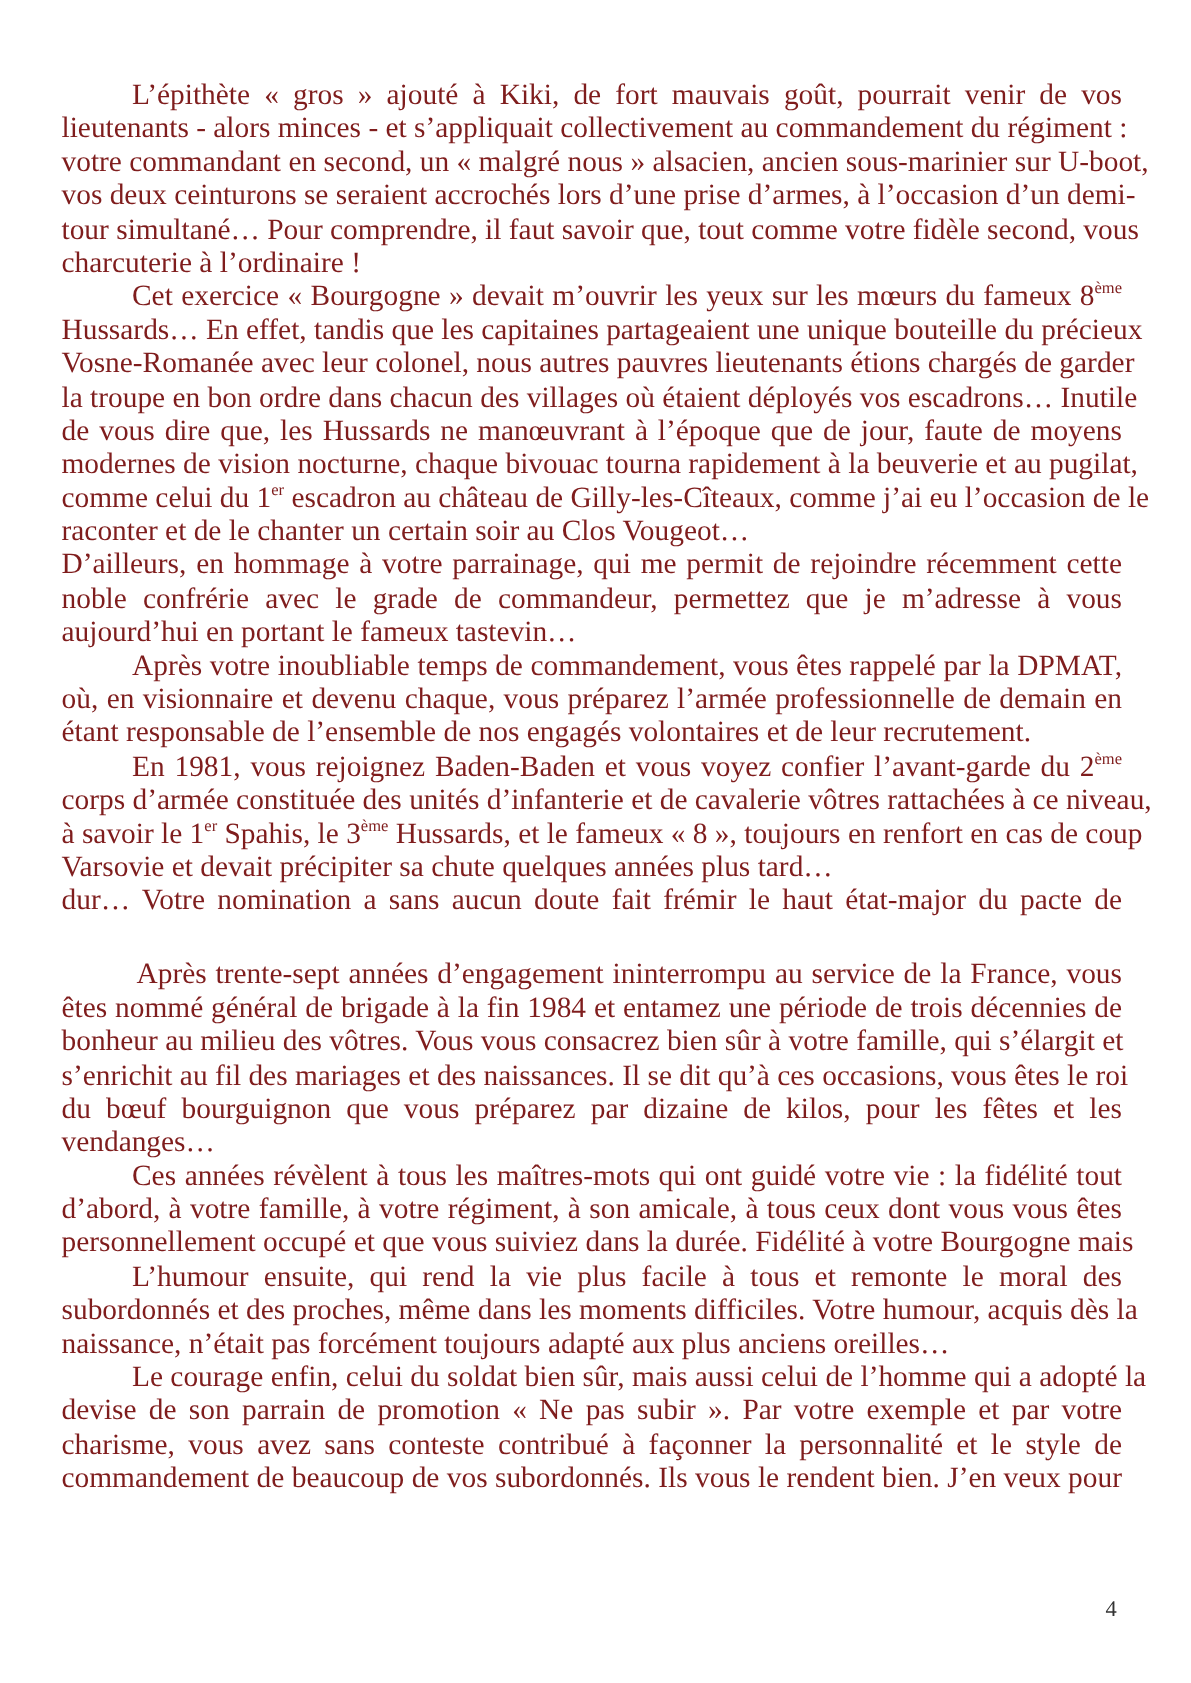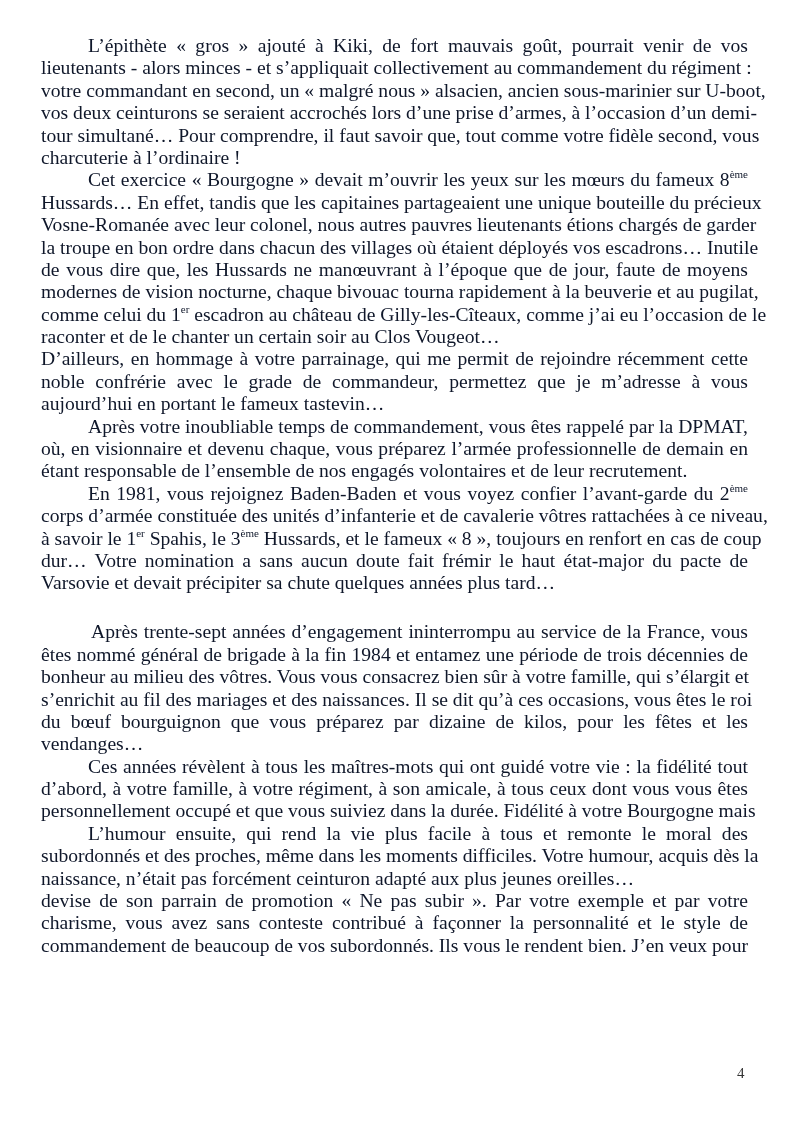--- a/index.html
+++ b/index.html
@@ -1,20 +1,20 @@
 <!DOCTYPE html>
 <html><head>
 <meta charset="utf-8">
 <style>
   html, body { margin: 0; padding: 0; background: #ffffff; }
   body { width: 794px; height: 1122px; position: relative; overflow: hidden; }
   .page {
-    position: absolute; left: 41px; top: 35px; width: 707px;
+    position: absolute; left: 41px; top: 53px; width: 707px;
     font-family: "Liberation Serif", "DejaVu Serif", serif;
-    font-size: 19.6px; line-height: 22.4px; color: #0f172a;
+    font-size: 19.6px; line-height: 22.4px; color: #7f1d1d;
   }
   .para { margin: 0; }
   .line {
     display: block; height: 22.4px; white-space: nowrap;
     text-align: justify; text-align-last: justify; overflow: visible;
   }
   .line.last { text-align-last: left; }
   .line.indent { padding-left: 47px; }
   .line.indent2 { padding-left: 50px; }
   sup { font-size: 11px; line-height: 0; vertical-align: 8px; }
@@ -54,42 +54,43 @@
     </div>
   <div class="para">
       <span class="line indent">Après votre inoubliable temps de commandement, vous êtes rappelé par la DPMAT,</span>
       <span class="line">où, en visionnaire et devenu chaque, vous préparez l’armée professionnelle de demain en</span>
       <span class="line last">étant responsable de l’ensemble de nos engagés volontaires et de leur recrutement.</span>
     </div>
   <div class="para">
       <span class="line indent" style="text-align-last: justify;">En 1981, vous rejoignez Baden-Baden et vous voyez confier l’avant-garde du 2<sup>ème</sup></span>
       <span class="line">corps d’armée constituée des unités d’infanterie et de cavalerie vôtres rattachées à ce niveau,</span>
       <span class="line">à savoir le 1<sup>er</sup> Spahis, le 3<sup>ème</sup> Hussards, et le fameux « 8 », toujours en renfort en cas de coup</span>
+      <span class="line last">Varsovie et devait précipiter sa chute quelques années plus tard…</span>
       <span class="line">dur… Votre nomination a sans aucun doute fait frémir le haut état-major du pacte de</span>
-      <span class="line last">Varsovie et devait précipiter sa chute quelques années plus tard…</span>
     </div>
   <div class="gap"></div>
   <div class="para">
       <span class="line indent2">Après trente-sept années d’engagement ininterrompu au service de la France, vous</span>
       <span class="line">êtes nommé général de brigade à la fin 1984 et entamez une période de trois décennies de</span>
       <span class="line">bonheur au milieu des vôtres. Vous vous consacrez bien sûr à votre famille, qui s’élargit et</span>
       <span class="line">s’enrichit au fil des mariages et des naissances. Il se dit qu’à ces occasions, vous êtes le roi</span>
       <span class="line">du bœuf bourguignon que vous préparez par dizaine de kilos, pour les fêtes et les</span>
       <span class="line last">vendanges…</span>
     </div>
   <div class="para">
       <span class="line indent">Ces années révèlent à tous les maîtres-mots qui ont guidé votre vie : la fidélité tout</span>
       <span class="line">d’abord, à votre famille, à votre régiment, à son amicale, à tous ceux dont vous vous êtes</span>
       <span class="line">personnellement occupé et que vous suiviez dans la durée. Fidélité à votre Bourgogne mais</span>
     </div>
   <div class="para">
       <span class="line indent">L’humour ensuite, qui rend la vie plus facile à tous et remonte le moral des</span>
       <span class="line">subordonnés et des proches, même dans les moments difficiles. Votre humour, acquis dès la</span>
-      <span class="line last">naissance, n’était pas forcément ceinturon adapté aux plus jeunes oreilles…</span>
+      <span class="line last">naissance, n’était pas forcément toujours adapté aux plus anciens oreilles…</span>
     </div>
   <div class="para">
+      <span class="line indent">Le courage enfin, celui du soldat bien sûr, mais aussi celui de l’homme qui a adopté la</span>
       <span class="line">devise de son parrain de promotion « Ne pas subir ». Par votre exemple et par votre</span>
       <span class="line">charisme, vous avez sans conteste contribué à façonner la personnalité et le style de</span>
       <span class="line">commandement de beaucoup de vos subordonnés. Ils vous le rendent bien. J’en veux pour</span>
     </div>
 </div>
 
 <div class="page-number">4</div>
 
 </body></html>

